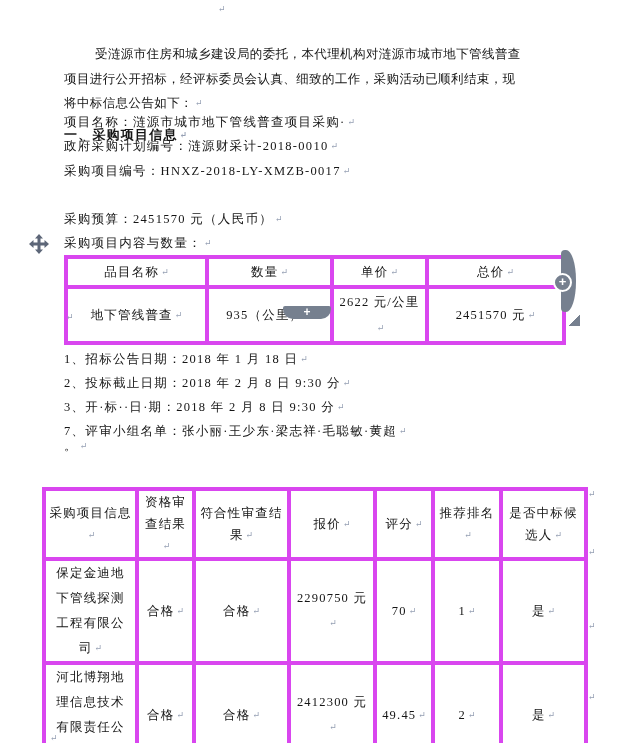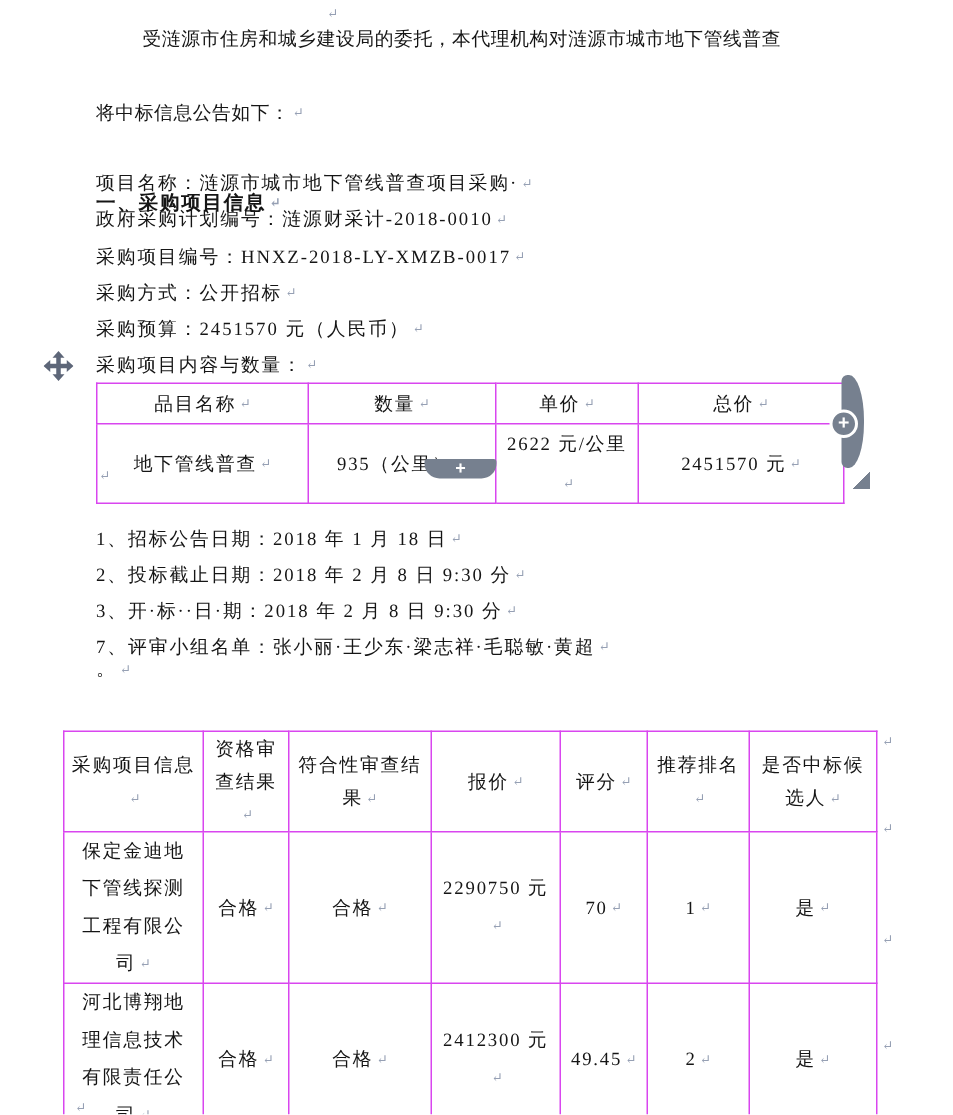--- a/index.html
+++ b/index.html
@@ -2,26 +2,26 @@
 <html><head>
 <meta charset="utf-8">
 <style>
   html,body{margin:0;padding:0;}
   body{background:#fff;}
   .page{
     position:relative;width:635px;height:743px;background:#ffffff;overflow:hidden;
     font-family:"Liberation Serif","DejaVu Serif",serif;color:#151515;
   }
   .line{position:absolute;white-space:nowrap;font-size:12.5px;letter-spacing:1.3px;}
-  .intro{letter-spacing:0.4px;}
+  .intro{letter-spacing:0.4px;margin-top:28px;}
   .head{font-weight:bold;font-size:13px;letter-spacing:1.2px;margin-top:36px;}
   .pm{font-size:9px;color:#96a0b4;letter-spacing:0;margin-left:2px;vertical-align:1px;}
   .pm-abs{position:absolute;font-size:9px;color:#96a0b4;}
   table{position:absolute;border-collapse:collapse;table-layout:fixed;background:#fff;}
-  td{border:1px solid #d946ef;text-align:center;vertical-align:middle;
+  td{border:4px solid #d946ef;text-align:center;vertical-align:middle;
      font-size:12.5px;letter-spacing:1.2px;padding:0 3px;line-height:25px;}
   .t1{left:64px;top:255px;width:498px;}
   .t1 td{height:26px;line-height:26px;}
   .t2{left:42px;top:487px;width:542px;}
   .t2 .hrow td{height:56px;line-height:22px;}
   .t2 .r1 td{height:74px;margin-top:16px;}
   .t2 .r2 td{height:72px;}
   .namecell{line-height:25px !important;padding:0 10px;}
   
   .move-handle{position:absolute;left:29px;top:234px;width:20px;height:20px;cursor:move;}
@@ -39,27 +39,27 @@
      background:linear-gradient(135deg,#76808f 45%,#ffffff 45% 58%,#76808f 58%);}
 </style>
 </head>
 <body>
 
 <div class="page">
 
   <span class="pm-abs" style="left:218px;top:4px">↵</span>
 
   <div class="line intro" style="left:95px;top:18px"><span>受涟源市住房和城乡建设局的委托，本代理机构对涟源市城市地下管线普查</span></div>
+  <div class="line intro" style="left:64px;top:43px"><span>项目进行公开招标，经评标委员会认真、细致的工作，采购活动已顺利结束，现</span></div>
   <div class="line intro" style="left:64px;top:67px"><span>将中标信息公告如下：</span><span class="pm">↵</span></div>
 
   <div class="line head" style="left:64px;top:90px"><span>一、采购项目信息</span><span class="pm">↵</span></div>
   <div class="line" style="left:64px;top:114px"><span>项目名称：涟源市城市地下管线普查项目采购·</span><span class="pm">↵</span></div>
   <div class="line" style="left:64px;top:138px"><span>政府采购计划编号：涟源财采计-2018-0010</span><span class="pm">↵</span></div>
   <div class="line" style="left:64px;top:163px"><span>采购项目编号：HNXZ-2018-LY-XMZB-0017</span><span class="pm">↵</span></div>
-  <div class="line" style="left:64px;top:187px"><span>采购方式：公开招标</span><span class="pm">↵</span></div>
   <div class="line" style="left:64px;top:211px"><span>采购预算：2451570 元（人民币）</span><span class="pm">↵</span></div>
   <div class="line" style="left:64px;top:235px"><span>采购项目内容与数量：</span><span class="pm">↵</span></div>
 
   <table class="t1">
     <colgroup>
         <col style="width:141px">
         <col style="width:125px">
         <col style="width:95px">
         <col style="width:137px">
       </colgroup>

